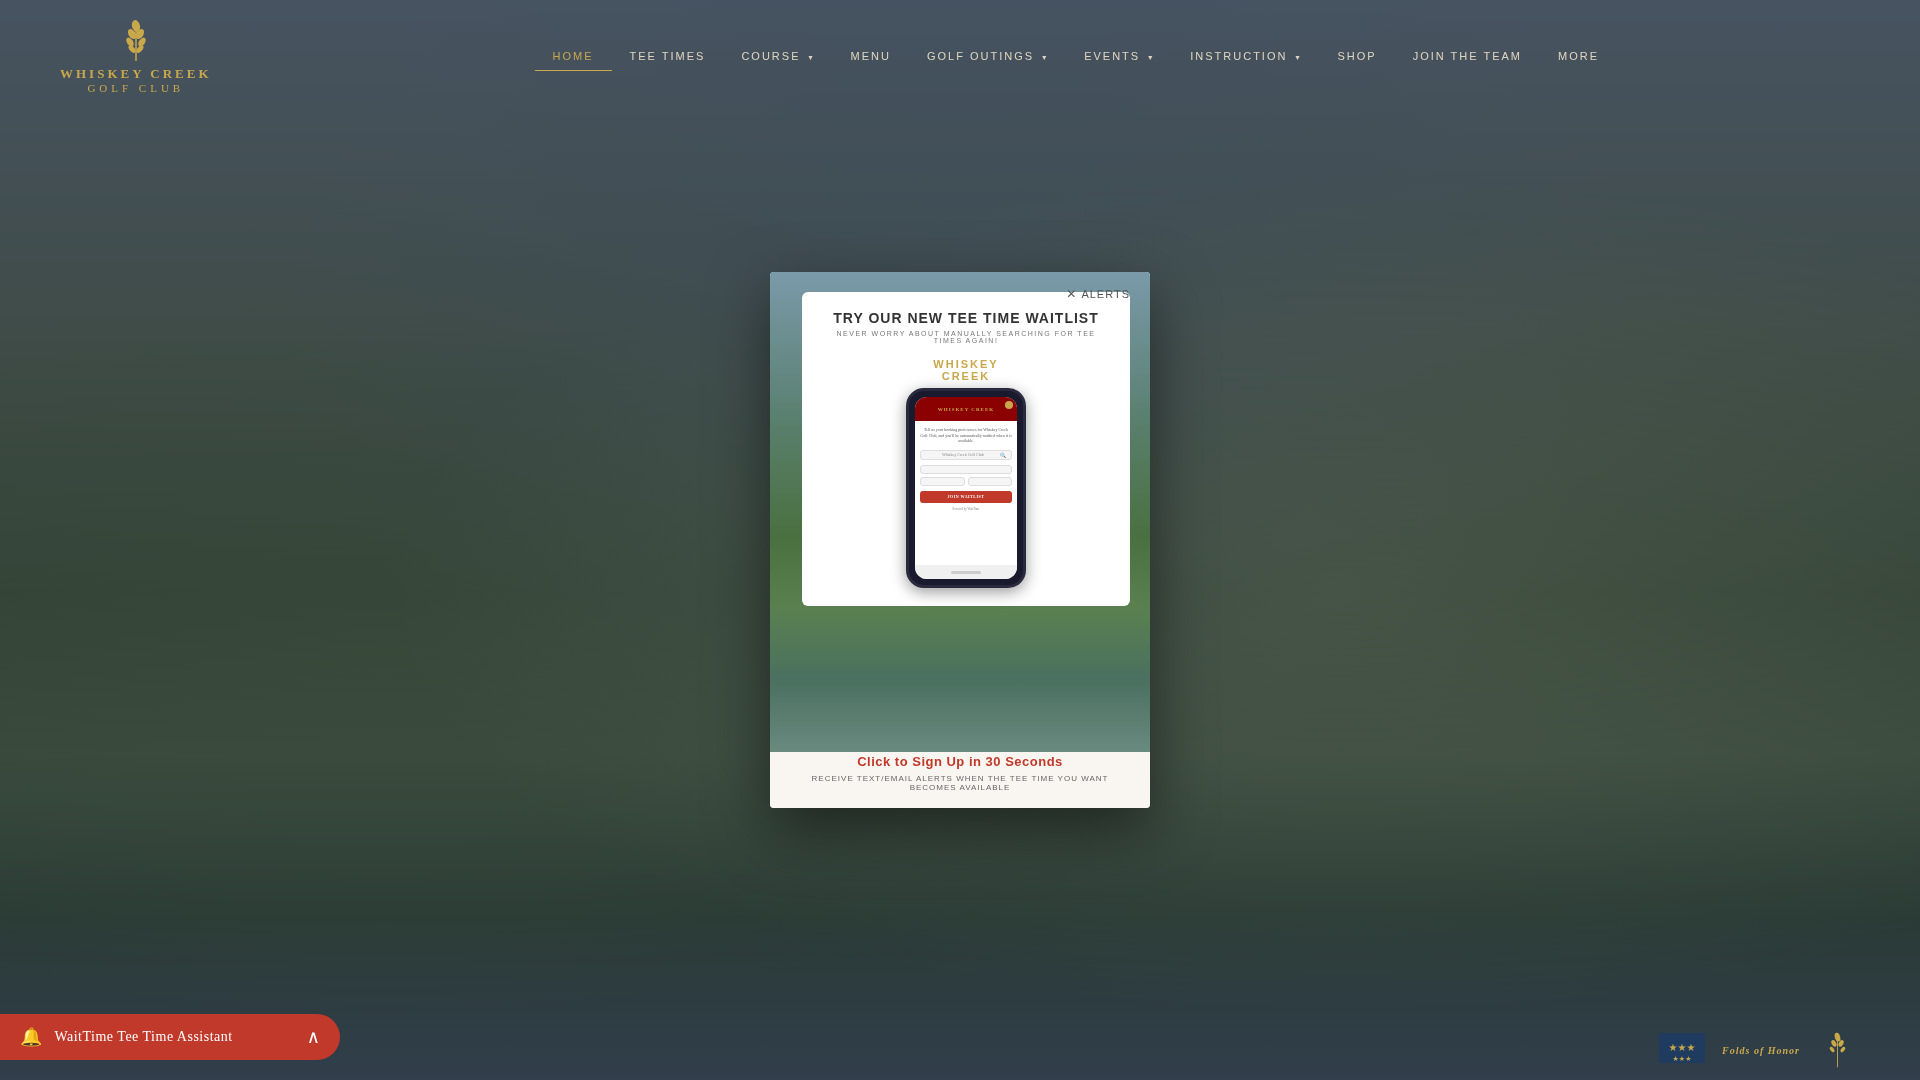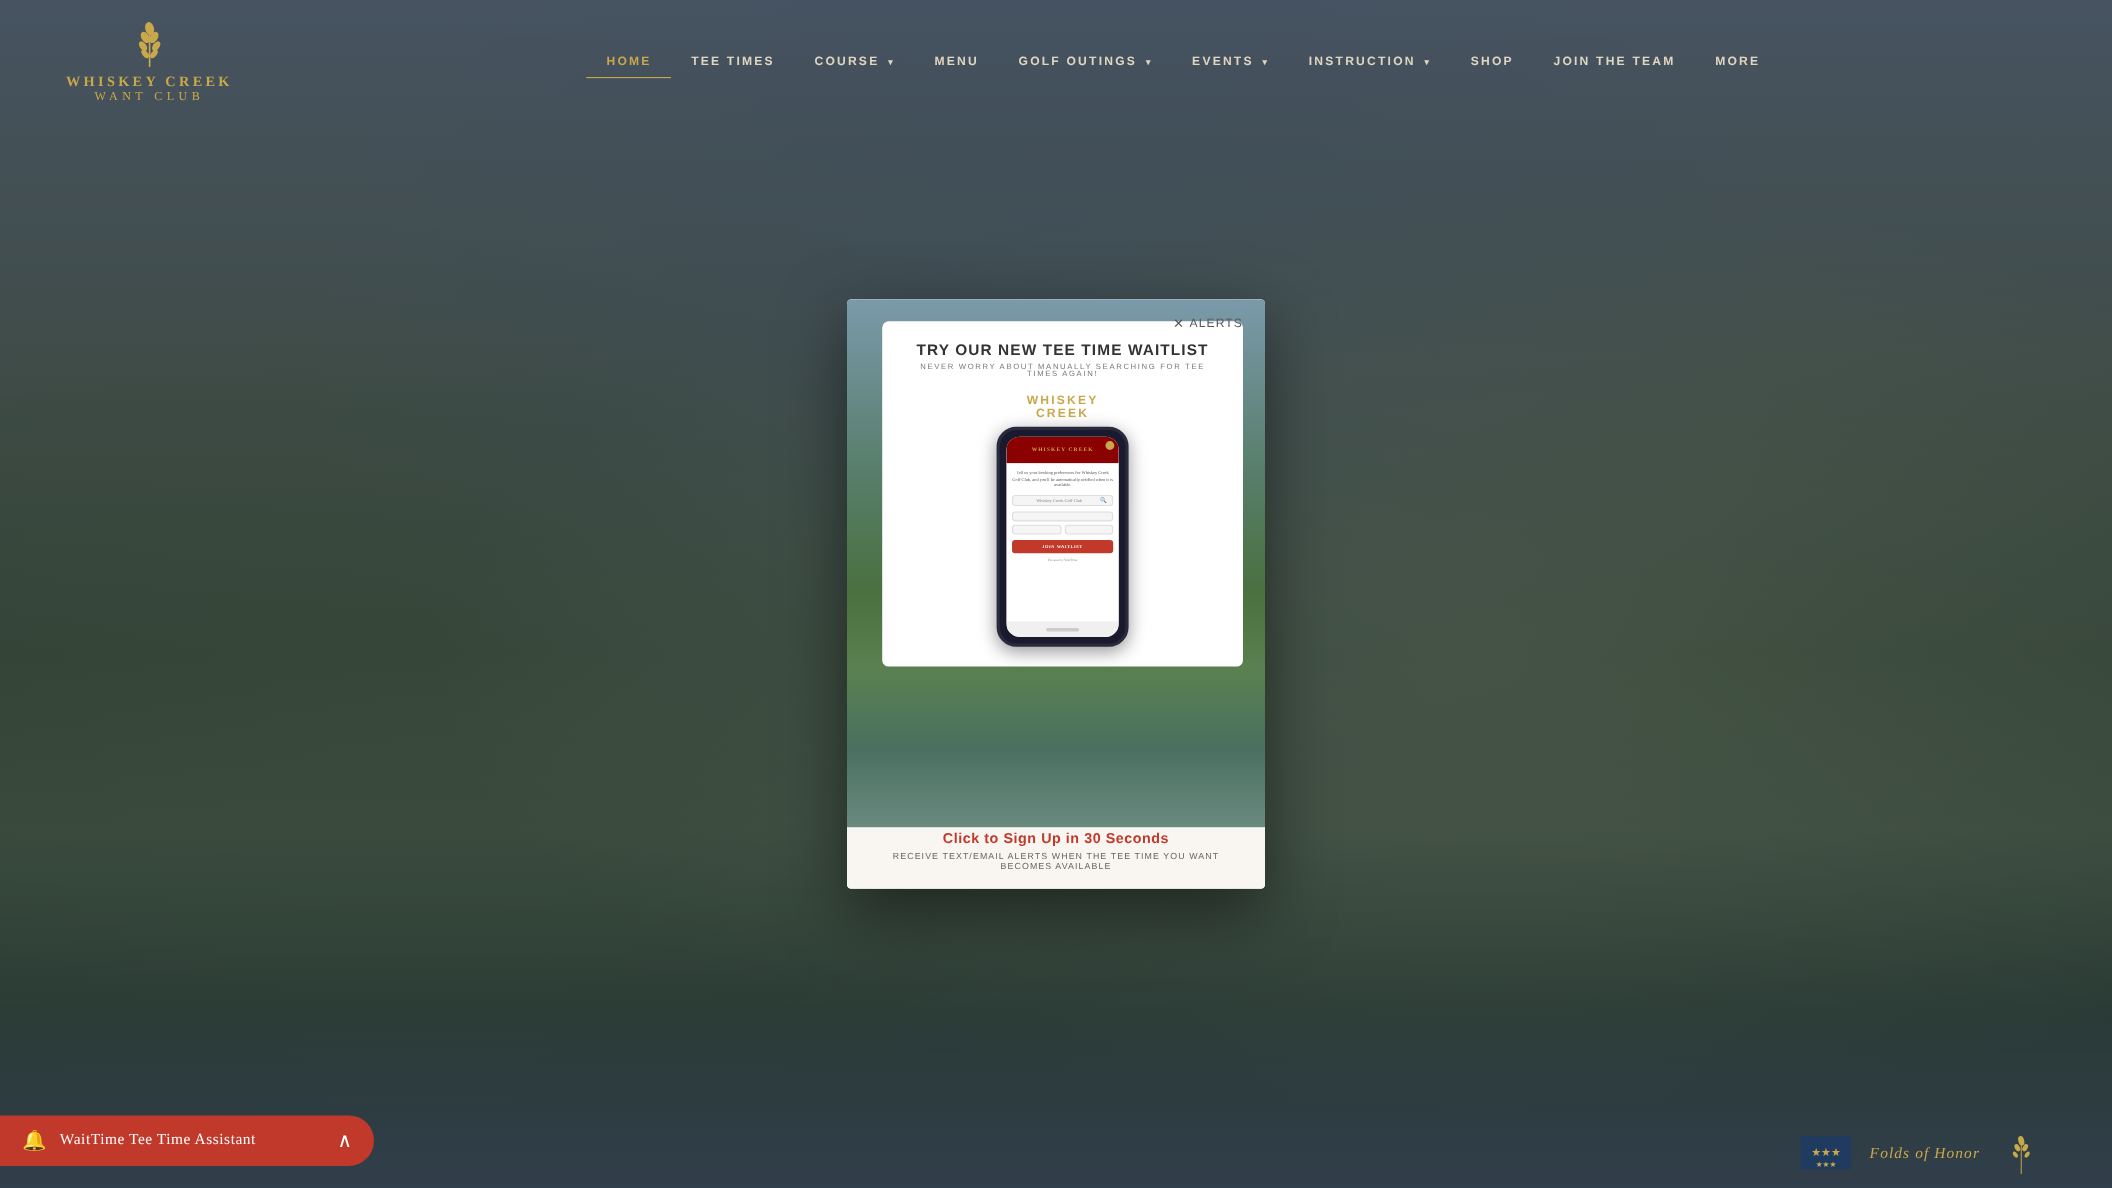--- a/index.html
+++ b/index.html
@@ -76,21 +76,21 @@
     }
 
     .nav-items li a {
       color: #e0d5c0;
       text-decoration: none;
       font-size: 11px;
       letter-spacing: 2px;
       text-transform: uppercase;
       padding: 8px 18px;
       font-family: 'Arial', sans-serif;
-      font-weight: 700;
+      font-weight: 400;
     }
 
     .nav-items li a.active {
       color: #c9a84c;
       border-bottom: 1px solid #c9a84c;
     }
 
     .nav-items li .dropdown-arrow {
       font-size: 8px;
       margin-left: 3px;
@@ -432,23 +432,24 @@
     }
 
     
     .stars-decoration {
       color: #c9a84c;
       font-size: 12px;
     }
 
     .logo-badge-text {
       color: #c9a84c;
-      font-size: 14px;
+      font-size: 10px;
       font-style: italic;
       letter-spacing: 1px;
+      font-weight: bold;
     }
   </style>
 </head>
 <body>
 
 <div class="bg-scene"></div>
 <div class="dim-overlay"></div>
 
 <nav>
 
@@ -457,21 +458,21 @@
       <line x1="20" y1="45" x2="20" y2="10" stroke="#c9a84c" stroke-width="1.5"></line>
       <ellipse cx="20" cy="10" rx="4" ry="6" fill="#c9a84c" transform="rotate(-15 20 10)"></ellipse>
       <ellipse cx="16" cy="18" rx="3.5" ry="5.5" fill="#c9a84c" transform="rotate(-30 16 18)"></ellipse>
       <ellipse cx="24" cy="18" rx="3.5" ry="5.5" fill="#c9a84c" transform="rotate(30 24 18)"></ellipse>
       <ellipse cx="14" cy="26" rx="3" ry="5" fill="#c9a84c" transform="rotate(-35 14 26)"></ellipse>
       <ellipse cx="26" cy="26" rx="3" ry="5" fill="#c9a84c" transform="rotate(35 26 26)"></ellipse>
       <ellipse cx="16" cy="33" rx="2.5" ry="4.5" fill="#c9a84c" transform="rotate(-40 16 33)"></ellipse>
       <ellipse cx="24" cy="33" rx="2.5" ry="4.5" fill="#c9a84c" transform="rotate(40 24 33)"></ellipse>
     </svg>
     <div class="logo-text">Whiskey Creek</div>
-    <div class="logo-sub">WANT CLUB</div>
+    <div class="logo-sub">GOLF CLUB</div>
   </div>
 
   <ul class="nav-items">
     <li>
       <a href="#" class="active">HOME</a>
     </li>
     <li>
       <a href="#">TEE TIMES</a>
     </li>
     <li>

